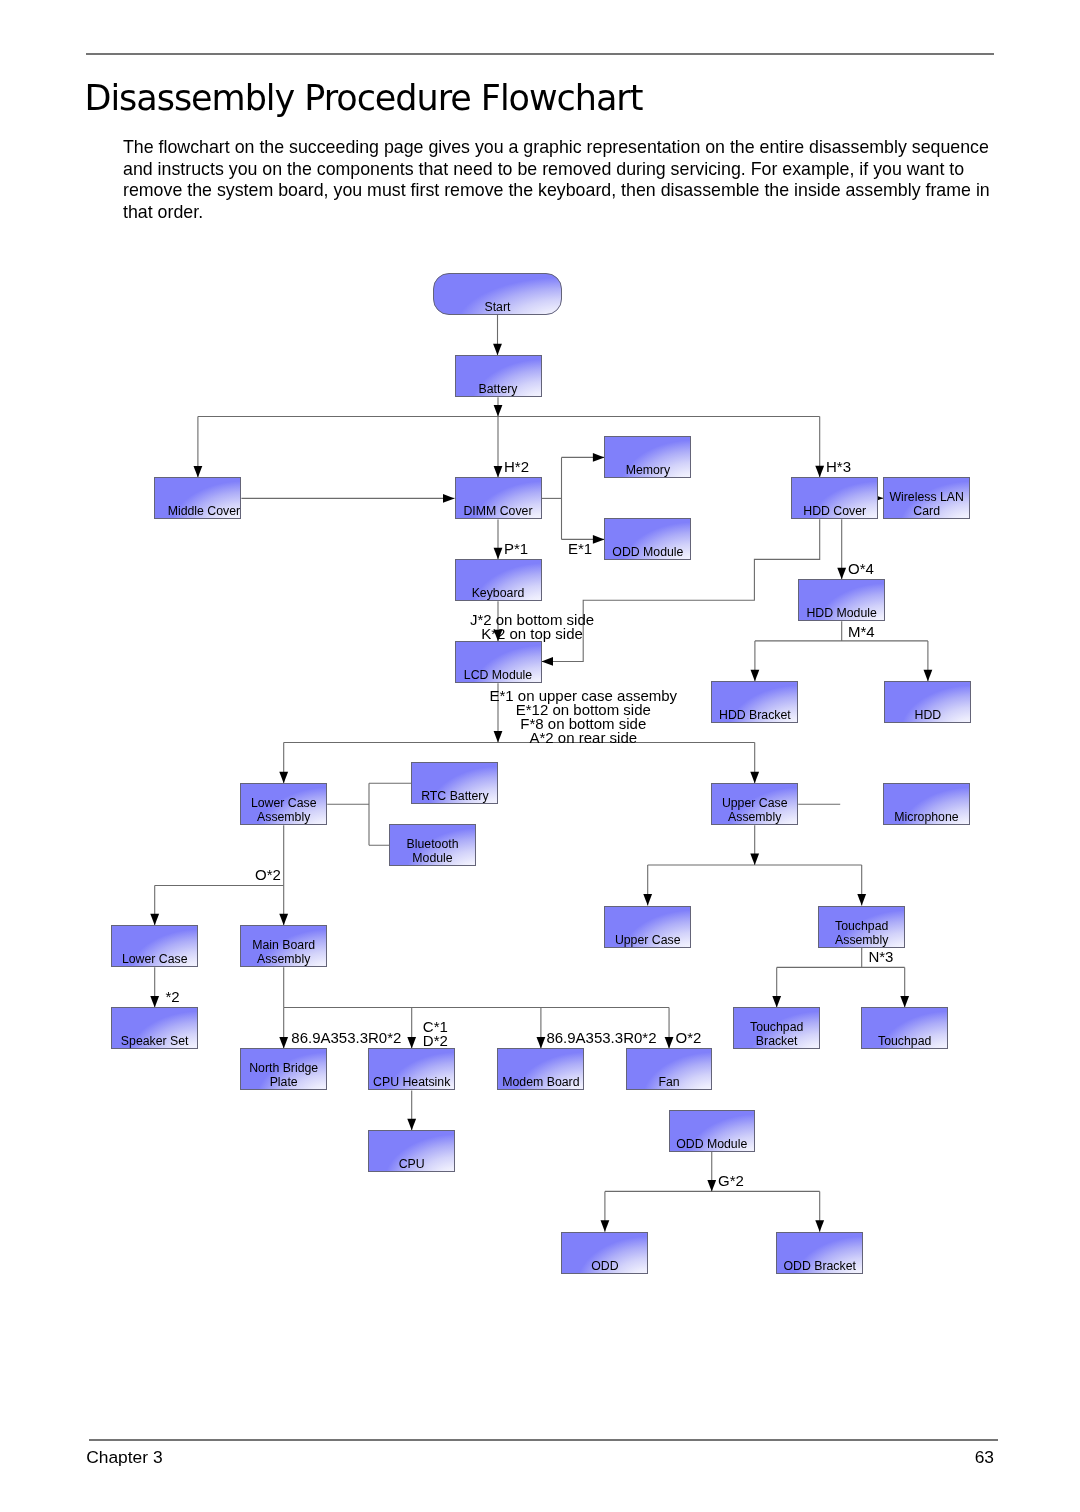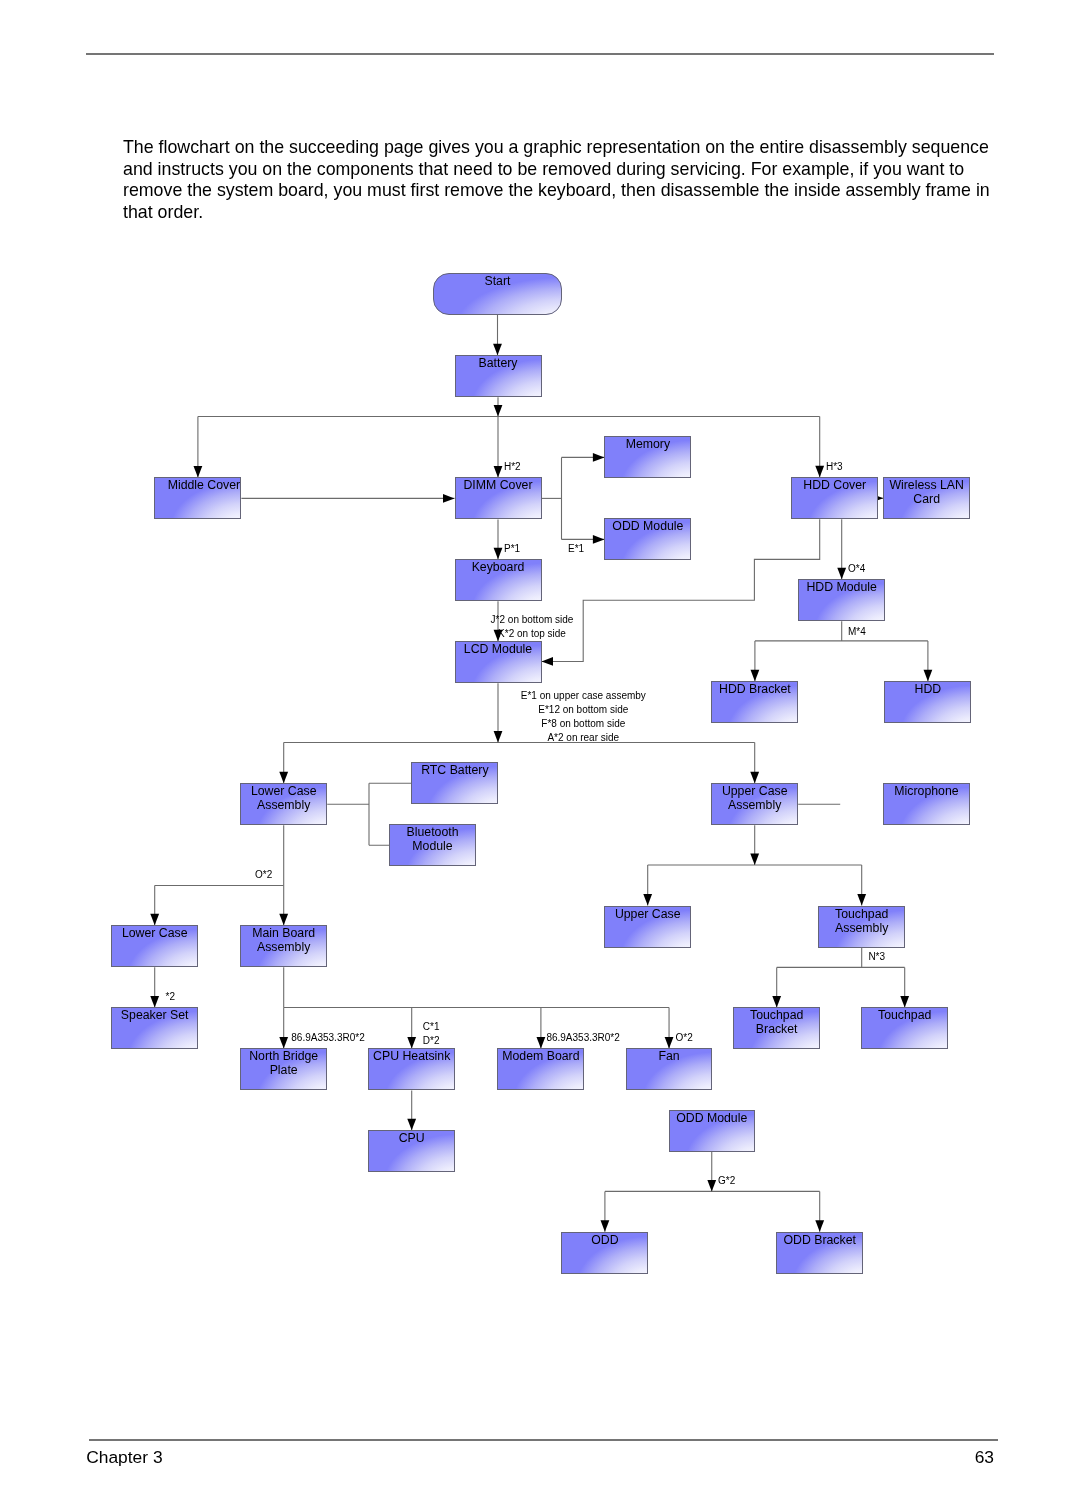--- a/index.html
+++ b/index.html
@@ -15,36 +15,37 @@
      letter-spacing:-1.04px;white-space:nowrap;line-height:41px;}
   #intro{position:absolute;left:123px;top:137.2px;width:872px;
      font-size:17.8px;line-height:21.6px;color:#000;text-align:left;}
   #footer-left{position:absolute;left:86.2px;top:1447px;font-size:17.4px;line-height:20px;color:#000;}
   #footer-right{position:absolute;left:944px;top:1447px;width:50px;text-align:right;
      font-size:17.4px;line-height:20px;color:#000;}
 
   #chart-layer{position:absolute;left:0;top:0;width:1080px;height:1512px;}
   #wires{position:absolute;left:0;top:0;width:1080px;height:1512px;}
   .node{position:absolute;box-sizing:border-box;border:1px solid #646478;
-     display:flex;align-items:flex-start;justify-content:center;text-align:center;
+     display:flex;align-items:flex-end;justify-content:center;text-align:center;
      font-size:12.3px;color:#000;line-height:14.0px;
      background-image:radial-gradient(ellipse 86% 120% at 104% 128%,
         #ffffff 0%, #fcfcff 12%, #ececfd 32%, #d2d2fa 54%, #adadf8 77%, #8080fa 100%);
      background-color:#8080fa;
   }
   .node.round{border-radius:16px;}
   .node > span{display:block;white-space:pre-line;transform:translateZ(0);}
-  .lbl{position:absolute;font-size:10px;color:#000;line-height:14.0px;white-space:pre-line;}
+  .lbl{position:absolute;font-size:15px;color:#000;line-height:14.0px;white-space:pre-line;}
   .lbl.c{text-align:center;transform:translateX(-50%);}
 </style>
 </head>
 <body>
 
 <div class="page">
   <div class="rule" id="rule-top"></div>
+  <div id="page-title">Disassembly Procedure Flowchart</div>
   <div id="intro">The flowchart on the succeeding page gives you a graphic representation on the entire disassembly sequence and instructs you on the components that need to be removed during servicing. For example, if you want to remove the system board, you must first remove the keyboard, then disassemble the inside assembly frame in that order.</div>
 
   <div id="chart-layer">
     <svg id="wires" viewBox="0 0 1080 1512" width="1080" height="1512">
       <g id="wire-lines" fill="none" stroke="#6b6b6b" stroke-width="1.1">
           <polyline points="497.5,315 497.5,355.3"></polyline>
           <polyline points="498,397.3 498,416.5"></polyline>
           <polyline points="197.9,416.5 819.7,416.5"></polyline>
           <polyline points="197.9,416.5 197.9,477.4"></polyline>
           <polyline points="498,416.5 498,477.4"></polyline>

